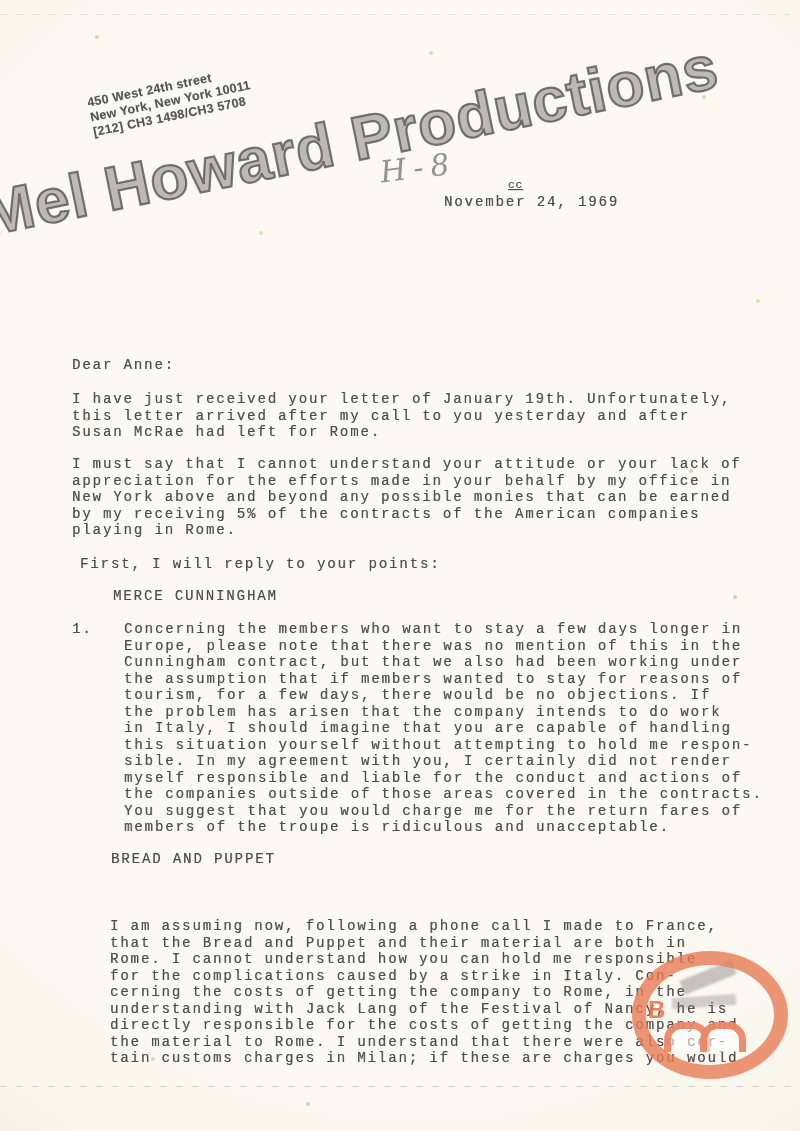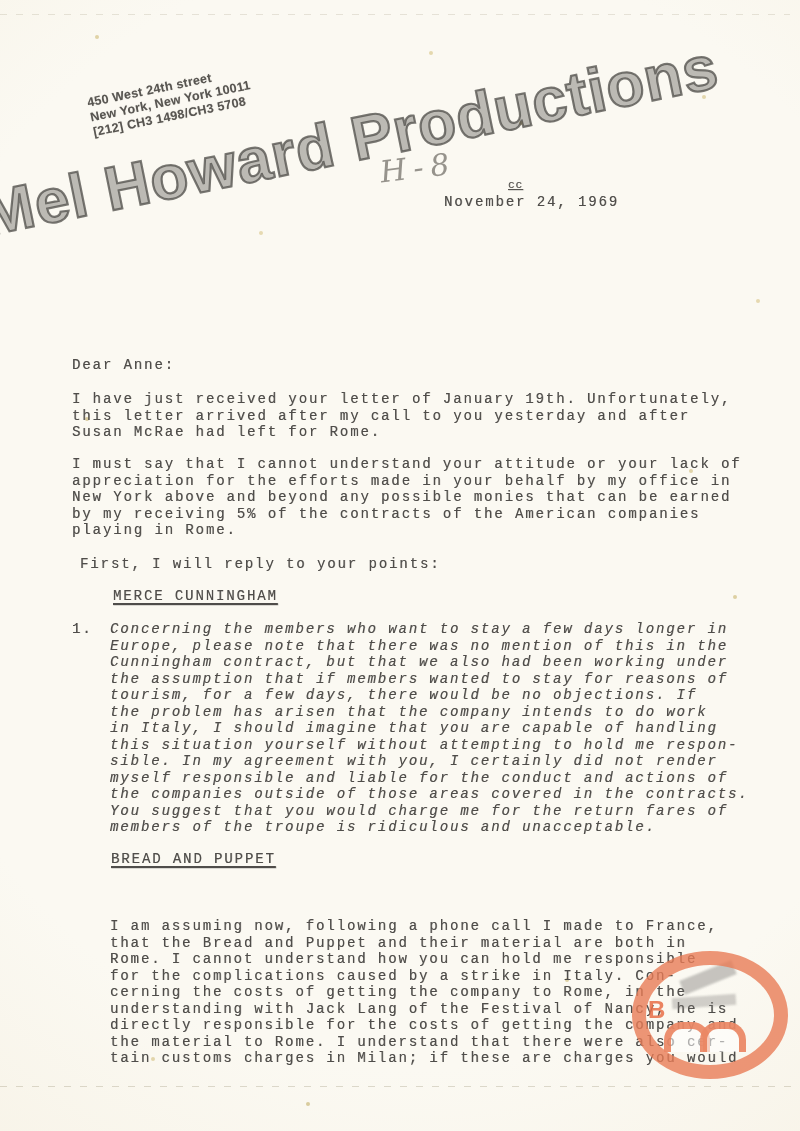--- a/index.html
+++ b/index.html
@@ -11,21 +11,21 @@
     font-family:"Liberation Mono","DejaVu Sans Mono",monospace;
   }
   
   .tw{
     position:absolute;
     font-family:"Liberation Mono","DejaVu Sans Mono",monospace;
     font-size:14px;letter-spacing:1.9px;line-height:16.5px;
     color:#4f4d4a;white-space:pre-line;
     text-shadow:0.4px 0.4px 0.6px rgba(80,78,74,0.5);
   }
-  .underline{text-decoration:underline;text-decoration-thickness:1.5px;text-underline-offset:3px;padding-left:41px;}
+  .underline{text-decoration-thickness:1.5px;text-underline-offset:3px;padding-left:41px;}
   
   .lh-name{
     position:absolute;left:-24px;top:180px;white-space:nowrap;
     transform:rotate(-11.5deg);transform-origin:0 0;
     font-family:"Liberation Sans","DejaVu Sans",sans-serif;font-weight:bold;
     font-size:62px;letter-spacing:1px;
     color:transparent;-webkit-text-stroke:2.2px rgba(72,70,66,0.72);
     text-shadow:0 0 1px rgba(72,70,66,0.35);
   }
   .lh-address{
@@ -39,21 +39,21 @@
     position:absolute;left:380px;top:150px;
     font-family:"DejaVu Serif",serif;font-style:italic;
     font-size:30px;letter-spacing:7px;color:#96938c;
     transform:rotate(-7deg);
   }
   .ccmark{position:absolute;left:508px;top:177px;font-size:11px;letter-spacing:1px;color:#565450;text-decoration:underline;}
   .dateline{position:absolute;left:444px;top:194px;}
   
   .list-item{position:absolute;left:72px;top:621px;width:700px;}
   .list-num{position:absolute;left:0;top:0;}
-  .list-text{margin-left:38px;font-style:italic;}
+  .list-text{margin-left:52px;}
   
   .stamp-ring{
     position:absolute;left:632px;top:951px;width:128px;height:100px;
     border:14px solid rgba(233,124,86,0.8);border-radius:50%;
   }
   .stamp-b{
     position:absolute;left:648px;top:996px;
     font-family:"Liberation Sans",sans-serif;font-weight:bold;
     font-size:24px;color:rgba(231,110,72,0.85);
   }

